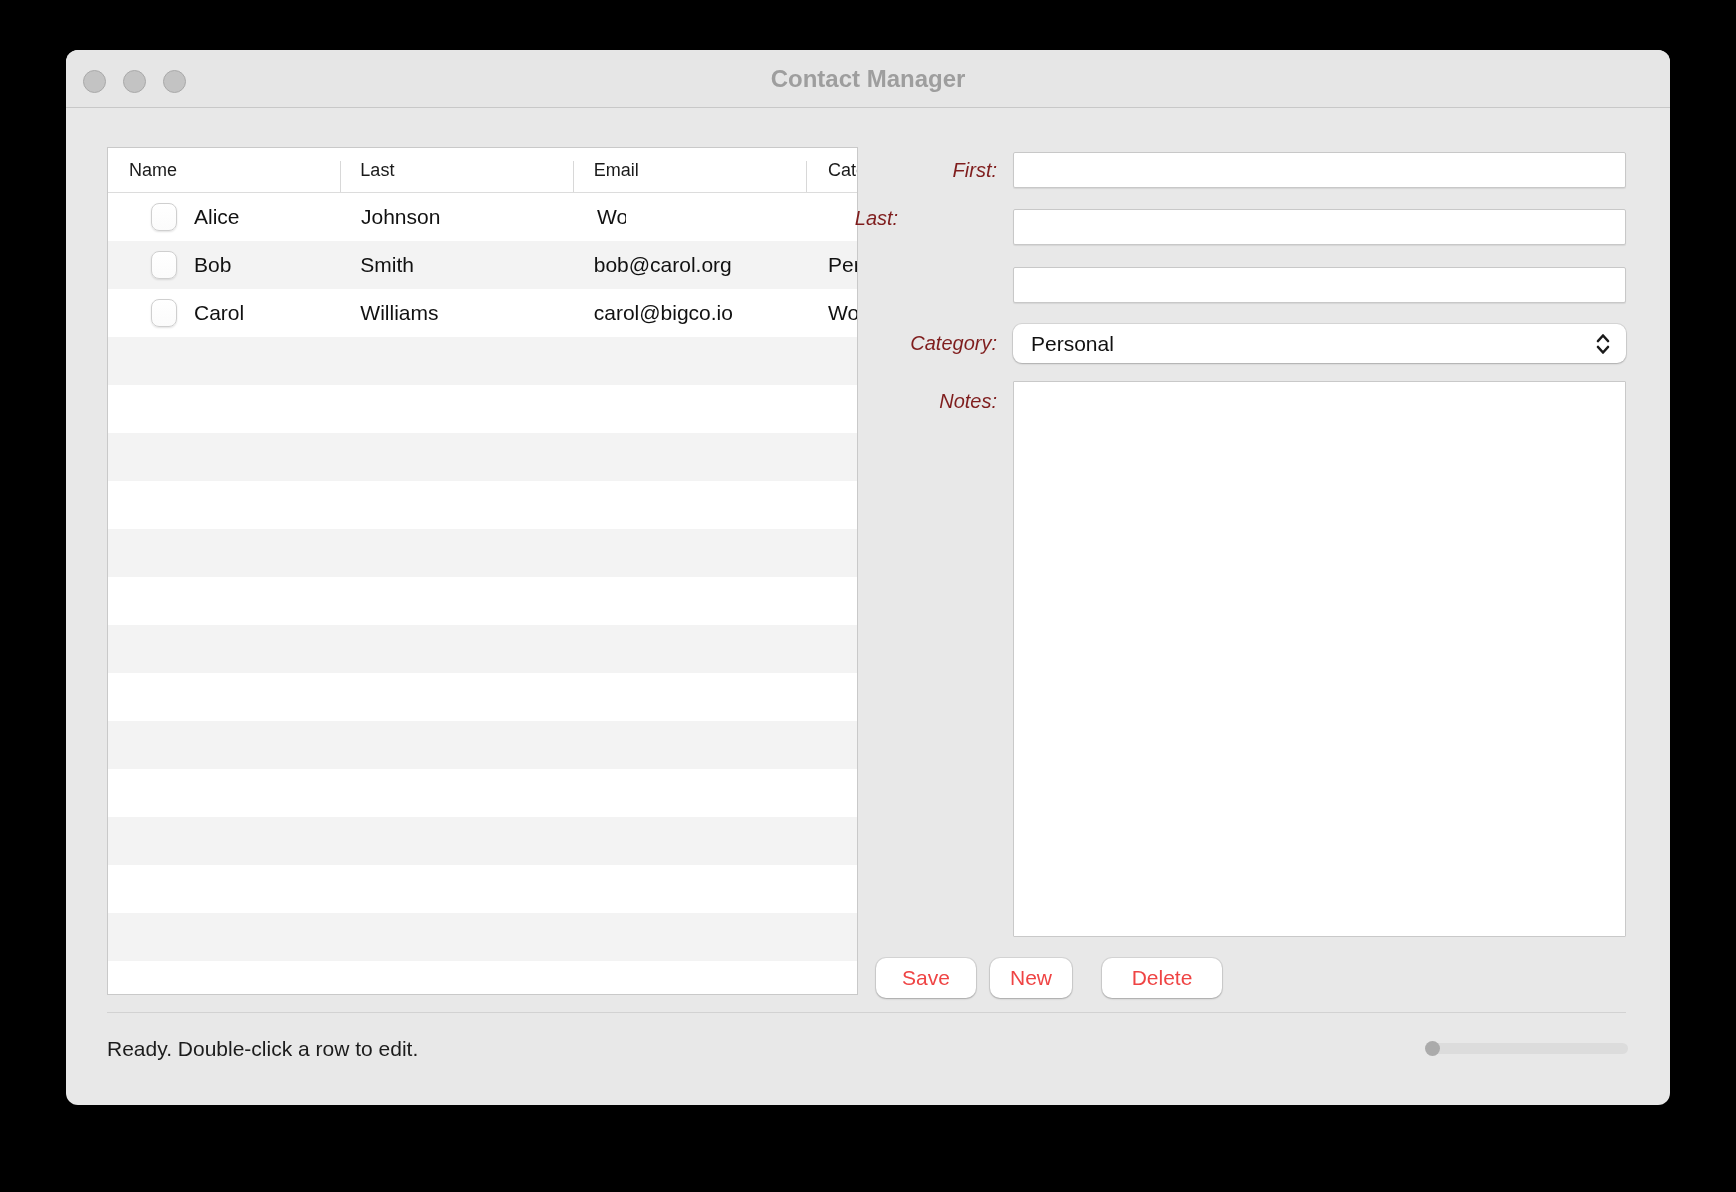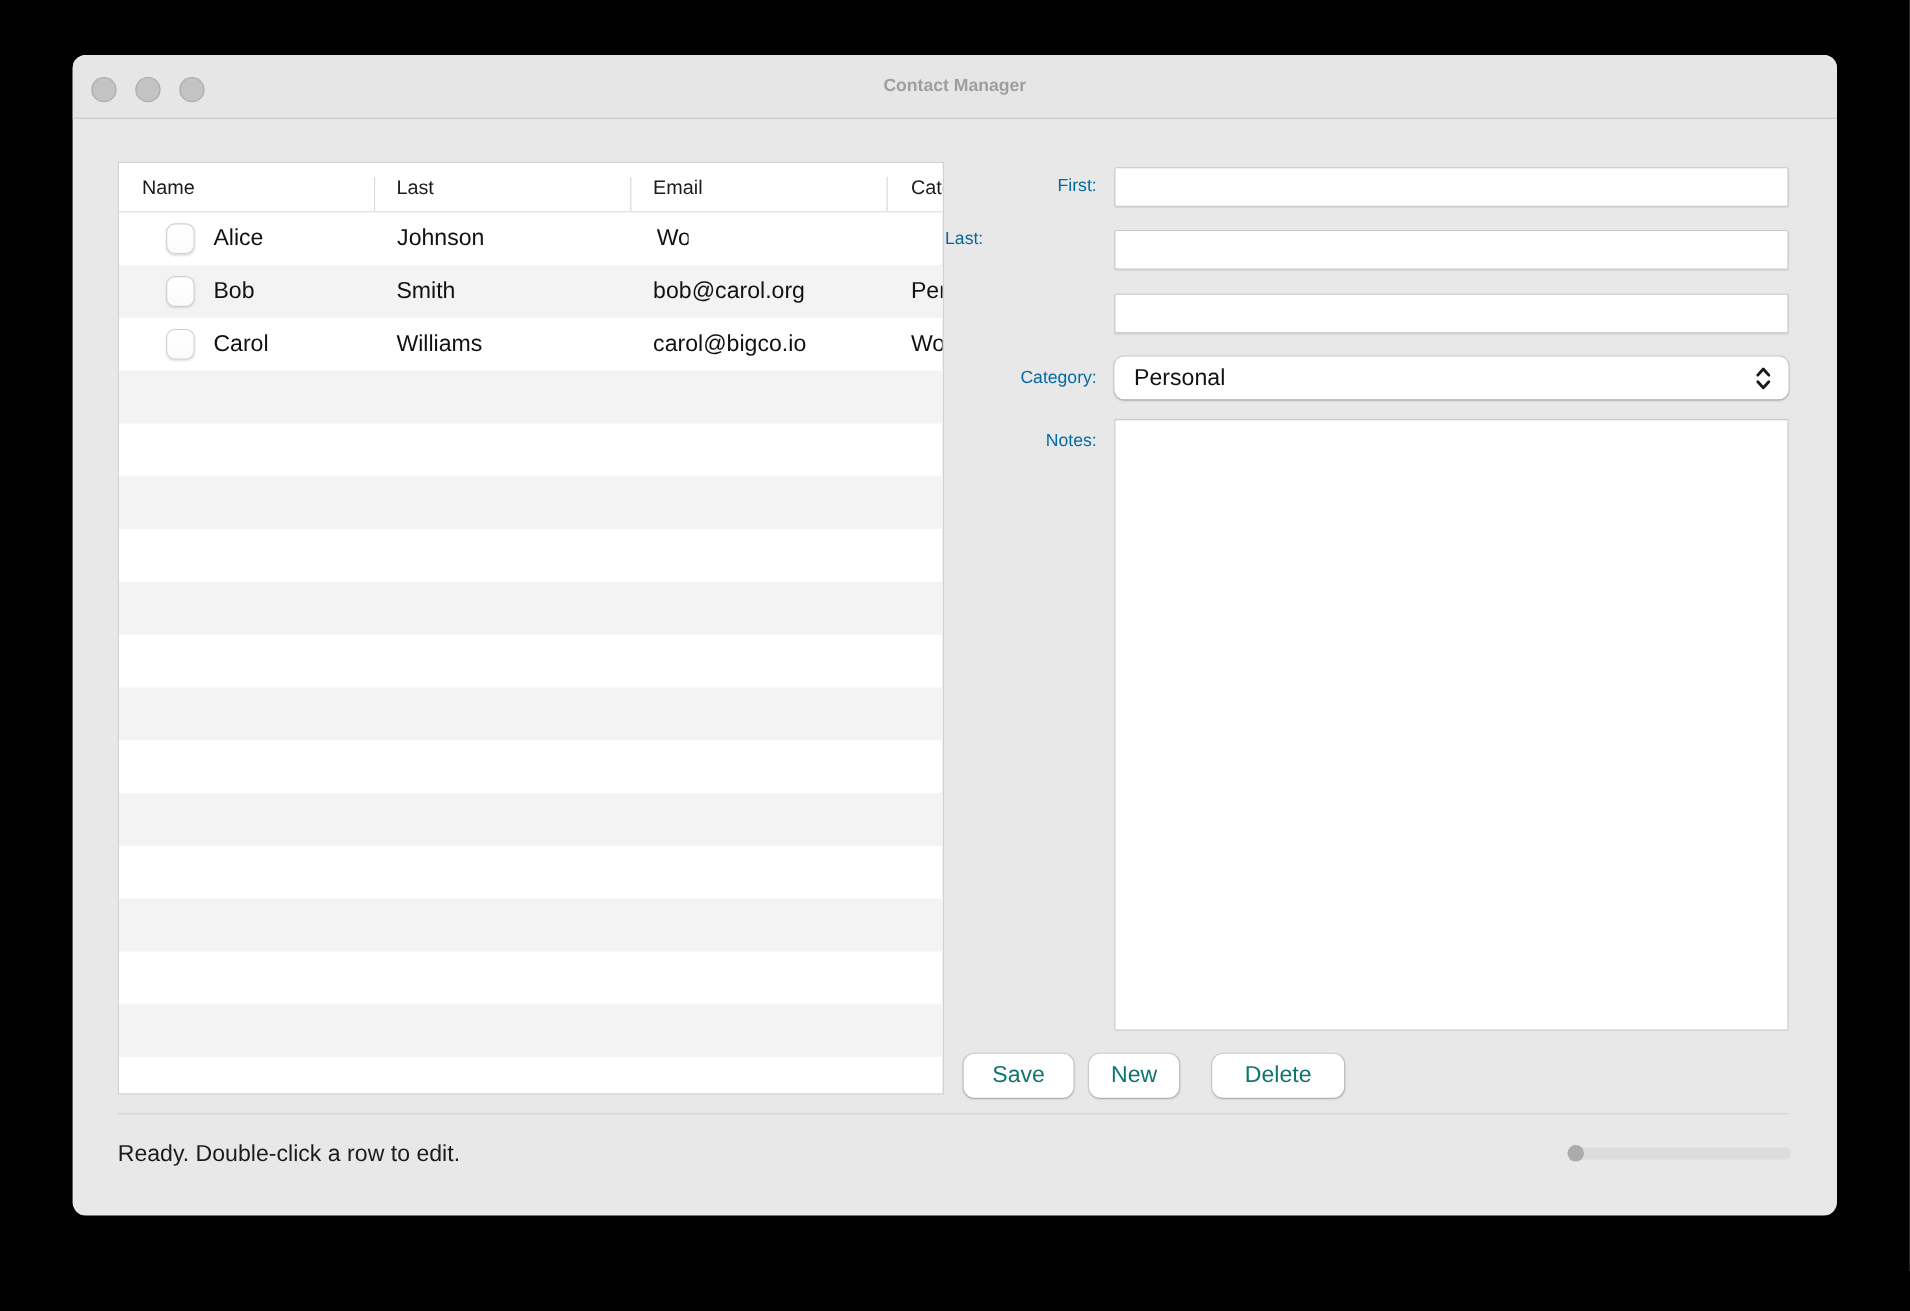--- a/index.html
+++ b/index.html
@@ -14,21 +14,21 @@
     background:#e6e6e6; border-bottom:1px solid #c8c8c8;
   }
   .lights { position:absolute; left:17px; top:20px; display:flex; gap:17px; }
   .light {
     width:23px; height:23px; border-radius:50%;
     background:#c3c3c3; border:1px solid #a9a9a9;
   }
   .win-title {
     position:absolute; left:0; right:0; top:0; height:62px;
     line-height:58px; text-align:center;
-    font-size:16px; font-weight:bold; color:#9e9e9e;
+    font-size:24px; font-weight:bold; color:#9e9e9e;
   }
   
   .table {
     position:absolute; left:41px; top:97px; width:751px; height:848px;
     background:#fff; border:1px solid #c9c9c9; overflow:hidden;
   }
   .thead {
     position:relative; height:45px; display:flex; align-items:center;
     background:#fff; border-bottom:1px solid #dcdcdc;
     font-size:18px; color:#1a1a1a;
@@ -49,21 +49,21 @@
     appearance:none; -webkit-appearance:none;
     width:26px; height:28px; margin-left:22px; flex:0 0 auto;
     border:1px solid #cfcfcf; border-radius:8px;
     background:linear-gradient(#ffffff,#fbfbfb);
     box-shadow:0 1px 2px rgba(0,0,0,0.12);
   }
   .firstname { margin-left:17px; }
   
   .flabel {
     position:absolute; left:690px; width:241px; text-align:right;
-    font-size:16px; color:#0369a1;
+    font-size:20px; color:#7f1d1d;font-style:italic;
   }
   .txt {
     position:absolute; left:947px; width:613px; height:36px;
     background:#fff; border:1px solid #c8c8c8; border-radius:2px;
     box-shadow:0 1px 1px rgba(0,0,0,0.08);
     font-size:21px; padding:0 8px; color:#111;
     font-family:"Liberation Sans","DejaVu Sans",sans-serif;
   }
   .popup {
     position:absolute; left:947px; top:274px; width:613px; height:39px;
@@ -77,21 +77,21 @@
     position:absolute; left:947px; top:331px; width:613px; height:556px;
     background:#fff; border:1px solid #c9c9c9; border-radius:1px;
     resize:none; font-size:21px; padding:8px;
     font-family:"Liberation Sans","DejaVu Sans",sans-serif;
   }
   
   .btn {
     position:absolute; top:908px; height:40px;
     background:#fff; border:none; border-radius:10px;
     box-shadow:0 0 0 1px rgba(0,0,0,0.08), 0 1px 2px rgba(0,0,0,0.22);
-    font-size:21px; color:#0f766e; cursor:default;
+    font-size:21px; color:#ef4444; cursor:default;
     font-family:"Liberation Sans","DejaVu Sans",sans-serif;
   }
   .btn-save   { left:810px; width:100px; }
   .btn-new    { left:924px; width:82px; }
   .btn-delete { left:1036px; width:120px; }
   
   .status-sep { position:absolute; left:41px; top:962px; width:1519px; height:1px; background:#d2d2d2; }
   .status-text { position:absolute; left:41px; top:987px; font-size:21px; color:#1c1c1c; }
   .slider-track {
     position:absolute; left:1361px; top:993px; width:201px; height:11px;

